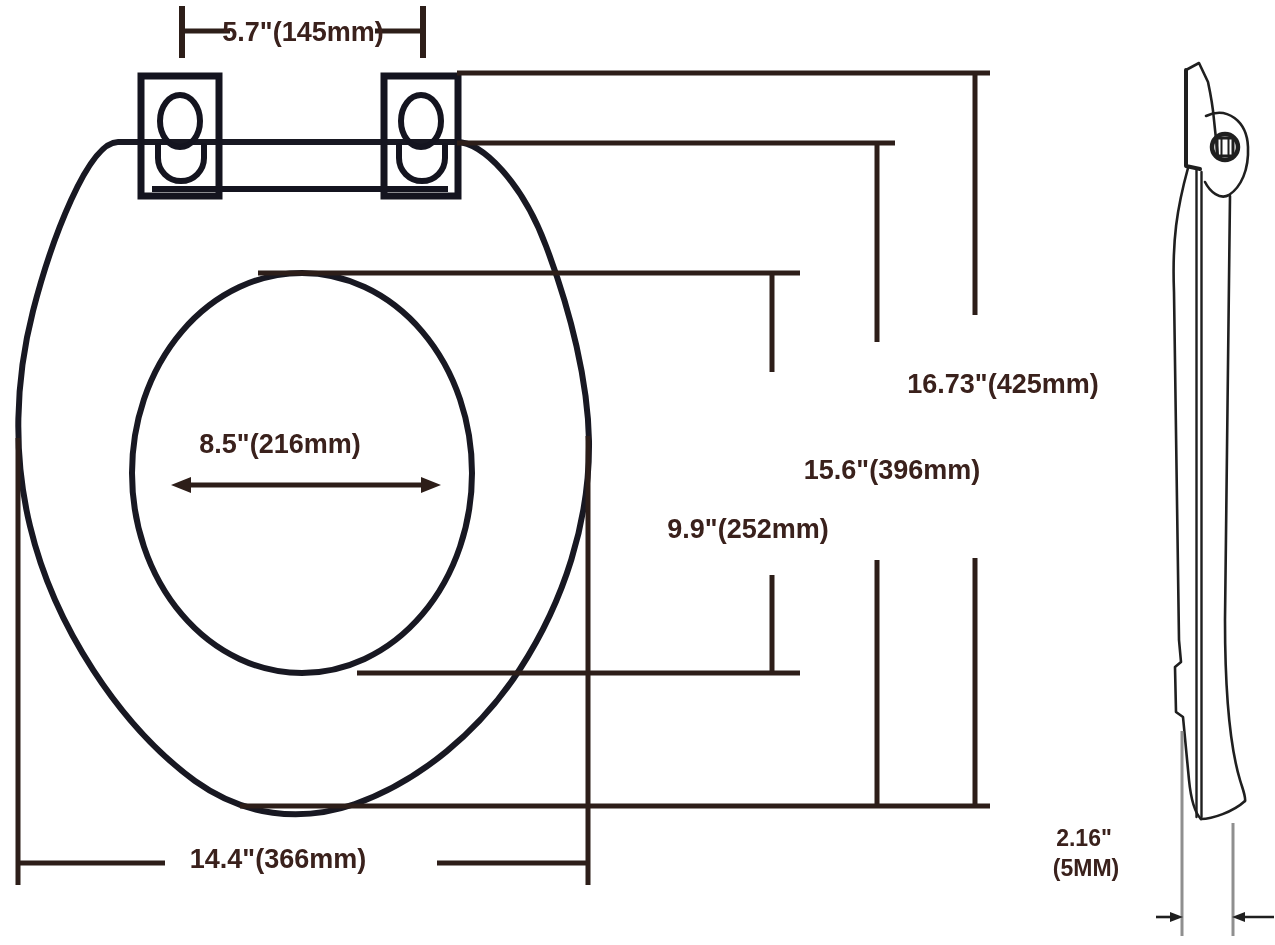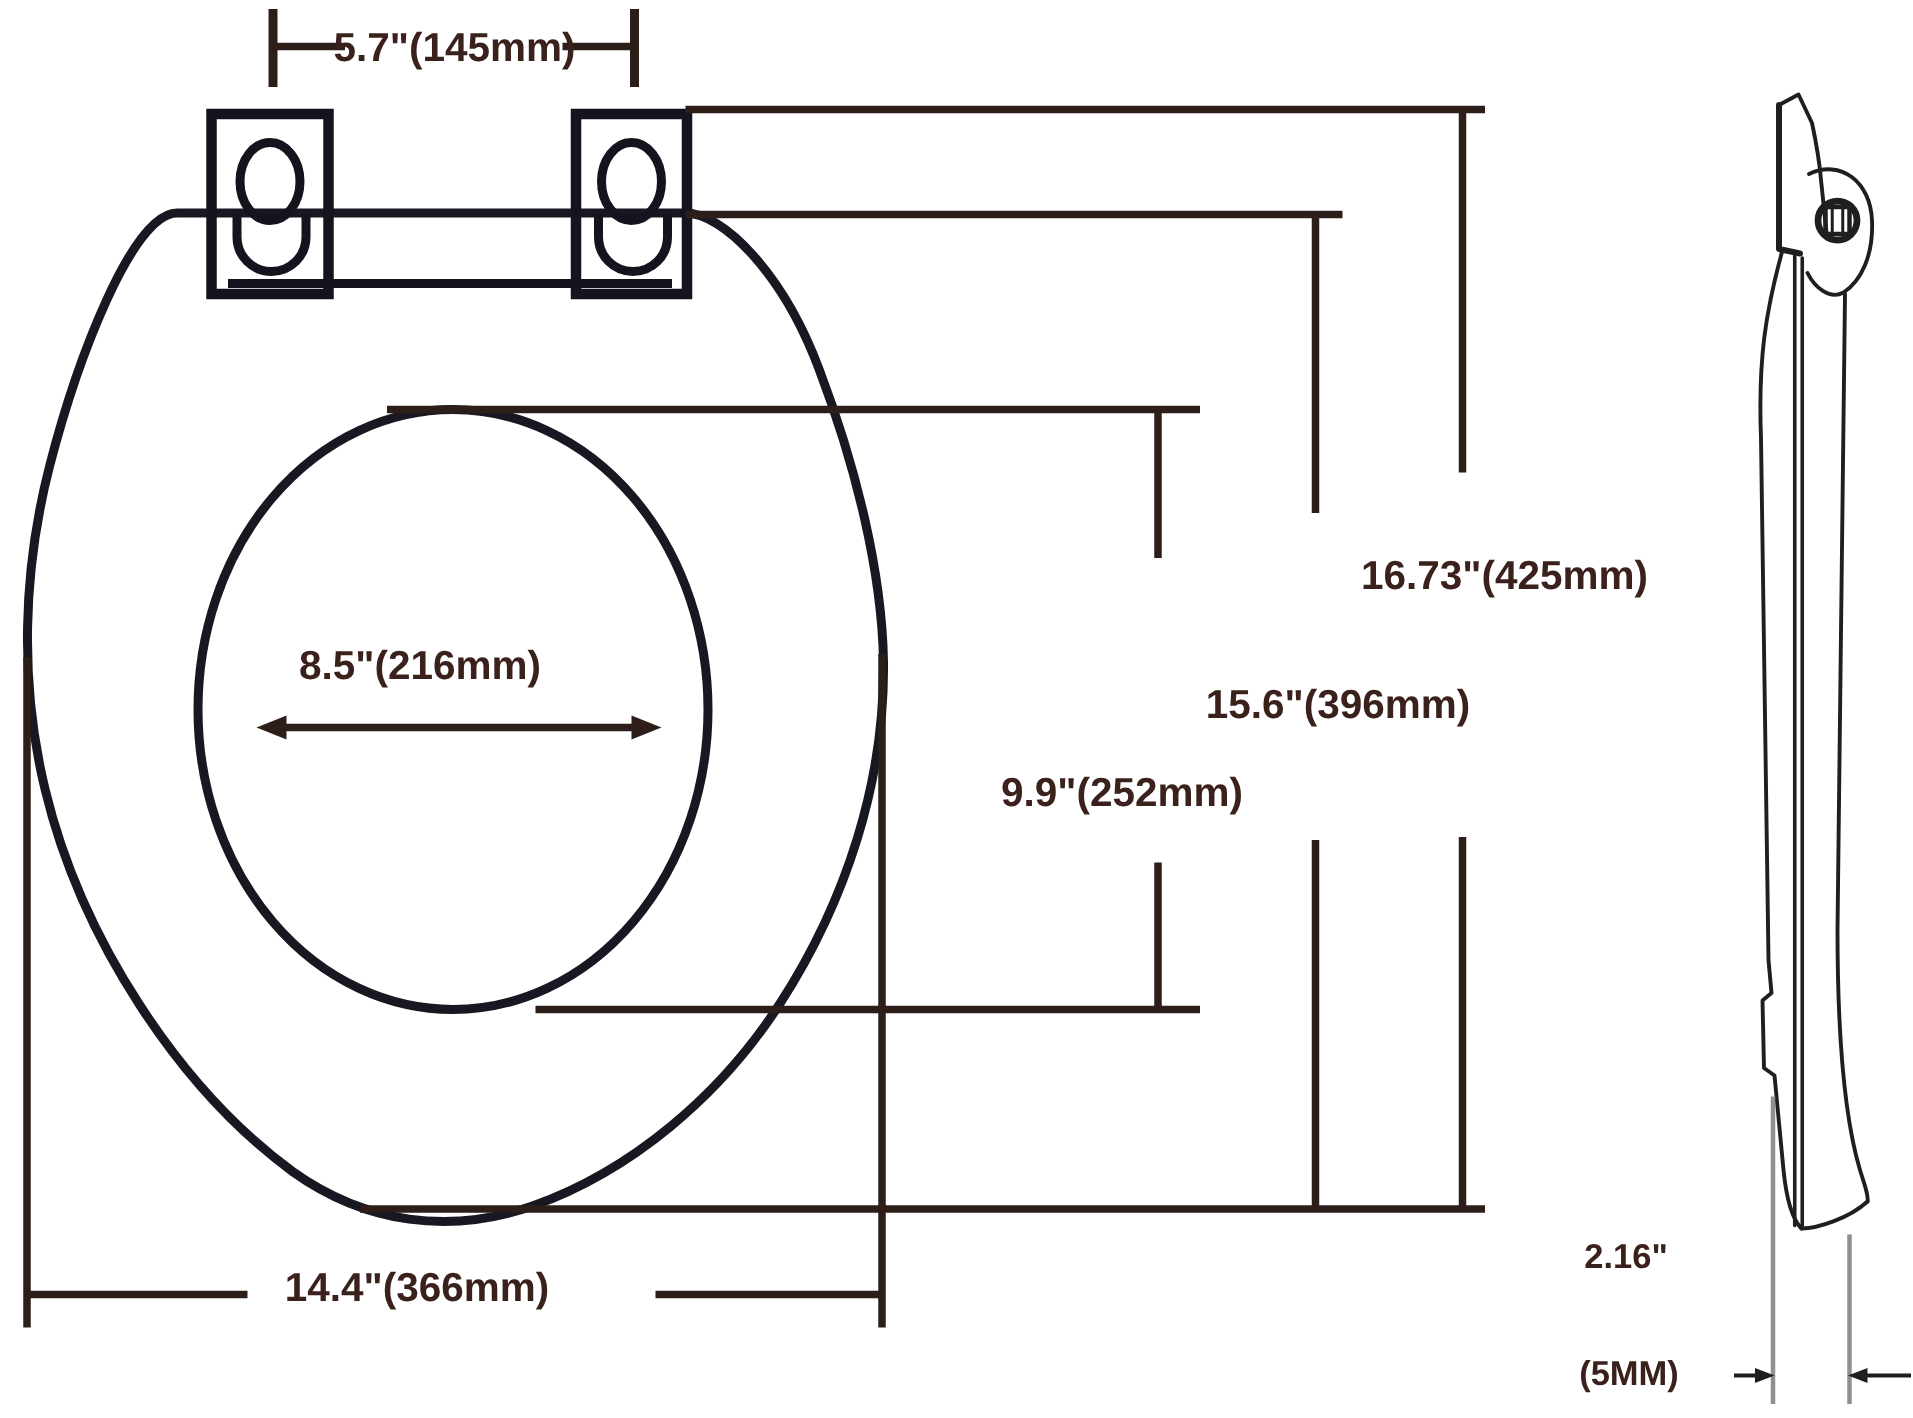--- a/index.html
+++ b/index.html
@@ -140,15 +140,15 @@
   <div class="dim-label" style="left:748px;top:529px;">9.9"(252mm)</div>
 
   <div class="dim-label" style="left:892px;top:470px;">15.6"(396mm)</div>
 
   <div class="dim-label" style="left:1003px;top:384px;">16.73"(425mm)</div>
 
   <div class="dim-label" style="left:278px;top:859px;">14.4"(366mm)</div>
 
   <div class="dim-label small" style="left:1084px;top:838px;">2.16"</div>
 
-  <div class="dim-label small" style="left:1086px;top:916px;">(5MM)</div>
+  <div class="dim-label small" style="left:1086px;top:868px;">(5MM)</div>
 
 </div>
 
 </body></html>

